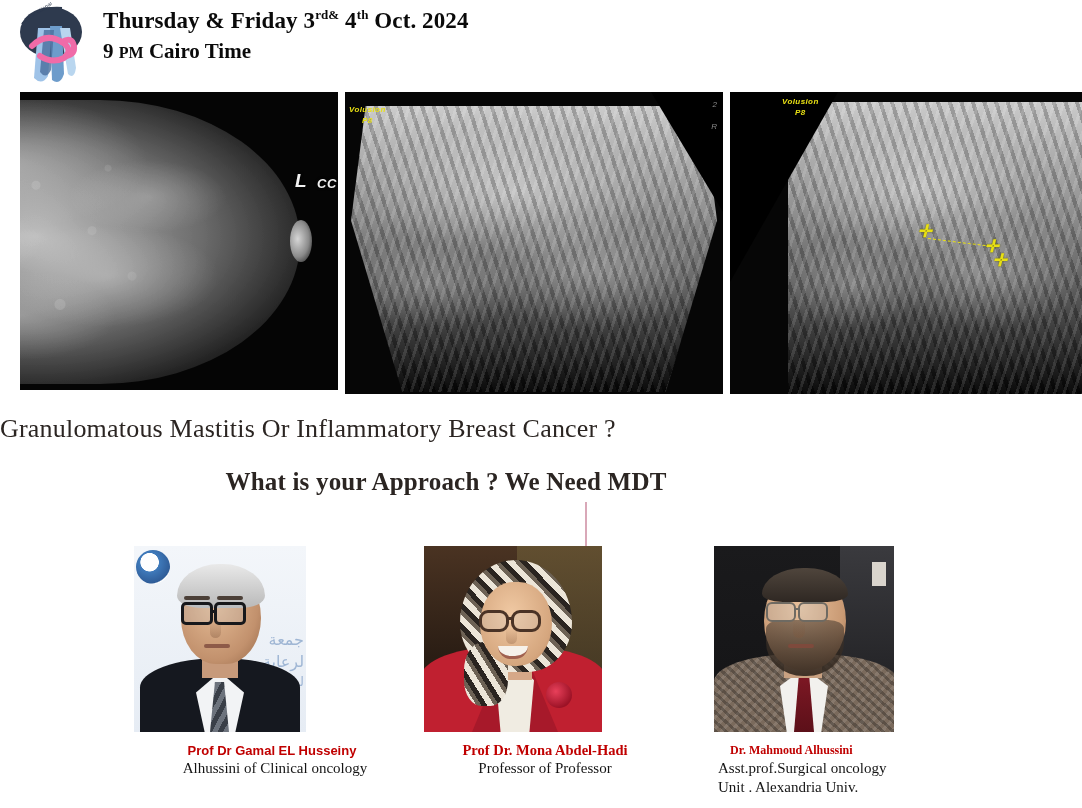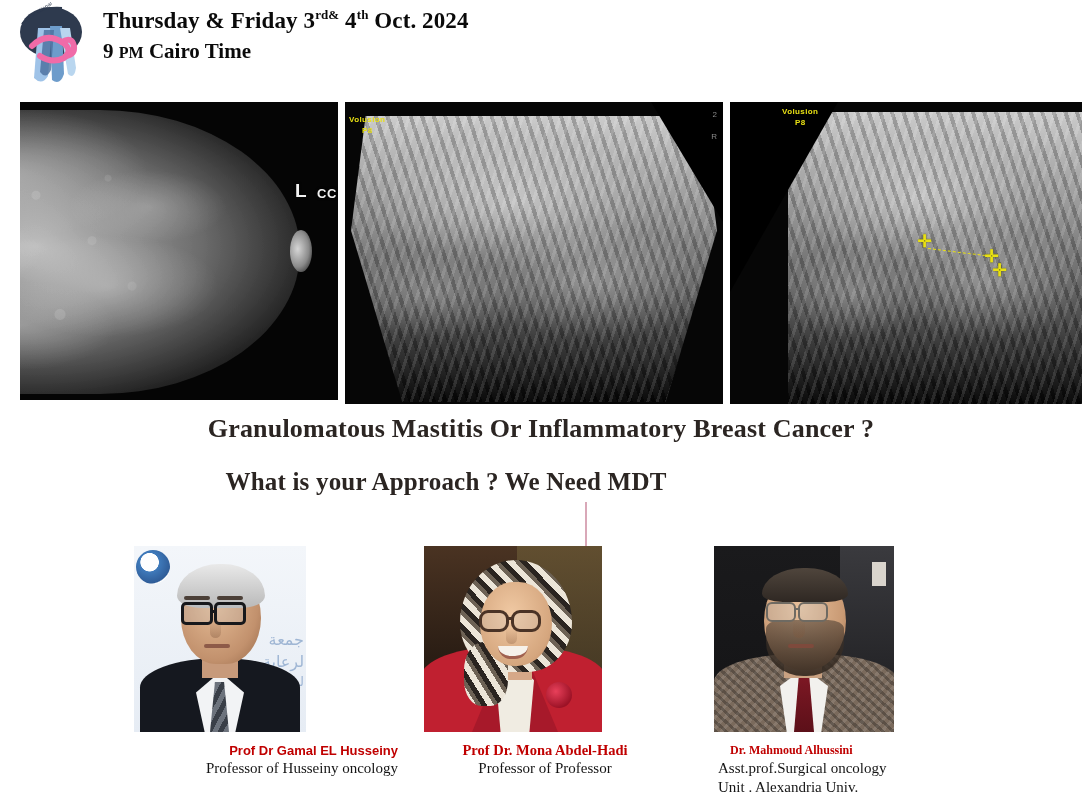--- a/index.html
+++ b/index.html
@@ -119,23 +119,24 @@
   }
 
   
   #image-strip {
     position: absolute;
     left: 0; top: 92px;
     width: 1082px; height: 310px;
   }
   .scan-panel {
     position: absolute;
-    top: 10px;
+    top: 0;
     overflow: hidden;
     background: #404040;
+    font-style: italic;
   }
   #panel-mammo { left: 20px; width: 318px; height: 298px; }
   #panel-us-1   { left: 345px; width: 378px; height: 302px; }
   #panel-us-2   { left: 730px; width: 352px; height: 302px; }
 
   .mammo-bg {
     position: absolute; inset: 0;
     background: #050505;
   }
   .mammo-breast {
@@ -268,24 +269,23 @@
   }
 
   
   #title-block {
     position: absolute;
     left: 0; top: 412px;
     width: 1082px;
   }
   #title-line-1 {
     font-family: "Liberation Serif", serif;
-    font-weight: bold;
+    font-weight: normal;
     font-size: 26px;
     color: #2b2522;
-    text-align: center;
     letter-spacing: .2px;
     line-height: 34px;
   }
   #title-line-2 {
     font-family: "Liberation Serif", serif;
     font-weight: bold;
     font-size: 25px;
     color: #2b2522;
     text-align: center;
     letter-spacing: .2px;
@@ -554,21 +554,21 @@
   }
   #cap-name-0 { font-family: "Liberation Sans", sans-serif; font-size: 13px; }
   #cap-name-1 { font-family: "Liberation Serif", serif; font-size: 14.5px; }
   #cap-name-2 { font-family: "Liberation Serif", serif; font-size: 12px; }
   .cap-role, .cap-affil {
     color: #151515;
     font-family: "Liberation Serif", serif;
     font-size: 15px;
     line-height: 19px;
   }
-  #speaker-0 .caption { text-align: right; padding-left: 18px; }
+  #speaker-0 .caption { text-align: center; padding-left: 18px; }
   #speaker-0 .cap-name { padding-left: 20px; }
   #speaker-0 .cap-role { padding-left: 26px; }
   #speaker-2 .caption { text-align: left; padding-left: 28px; }
   #speaker-2 .cap-name { padding-left: 12px; }
 </style>
 </head>
 <body>
 
 <div id="header">
 
@@ -655,21 +655,21 @@
       <div class="p0-brow-l"></div>
       <div class="p0-brow-r"></div>
       <div class="p0-glass-l"></div>
       <div class="p0-glass-r"></div>
       <div class="p0-bridge"></div>
       <div class="p0-nose"></div>
       <div class="p0-mouth"></div>
     </div>
     <div class="caption">
       <div class="cap-name" id="cap-name-0">Prof Dr Gamal EL Husseiny</div>
-      <div class="cap-role">Professor of Husseiny oncology</div>
+      <div class="cap-role">Alhussini of Clinical oncology</div>
     </div>
   </div>
 
   <div class="speaker" id="speaker-1">
     <div class="portrait" id="portrait-1">
       <div class="p1-bg"></div>
       <div class="p1-bg2"></div>
       <div class="p1-blazer"></div>
       <div class="p1-collar-l"></div>
       <div class="p1-collar-r"></div>

